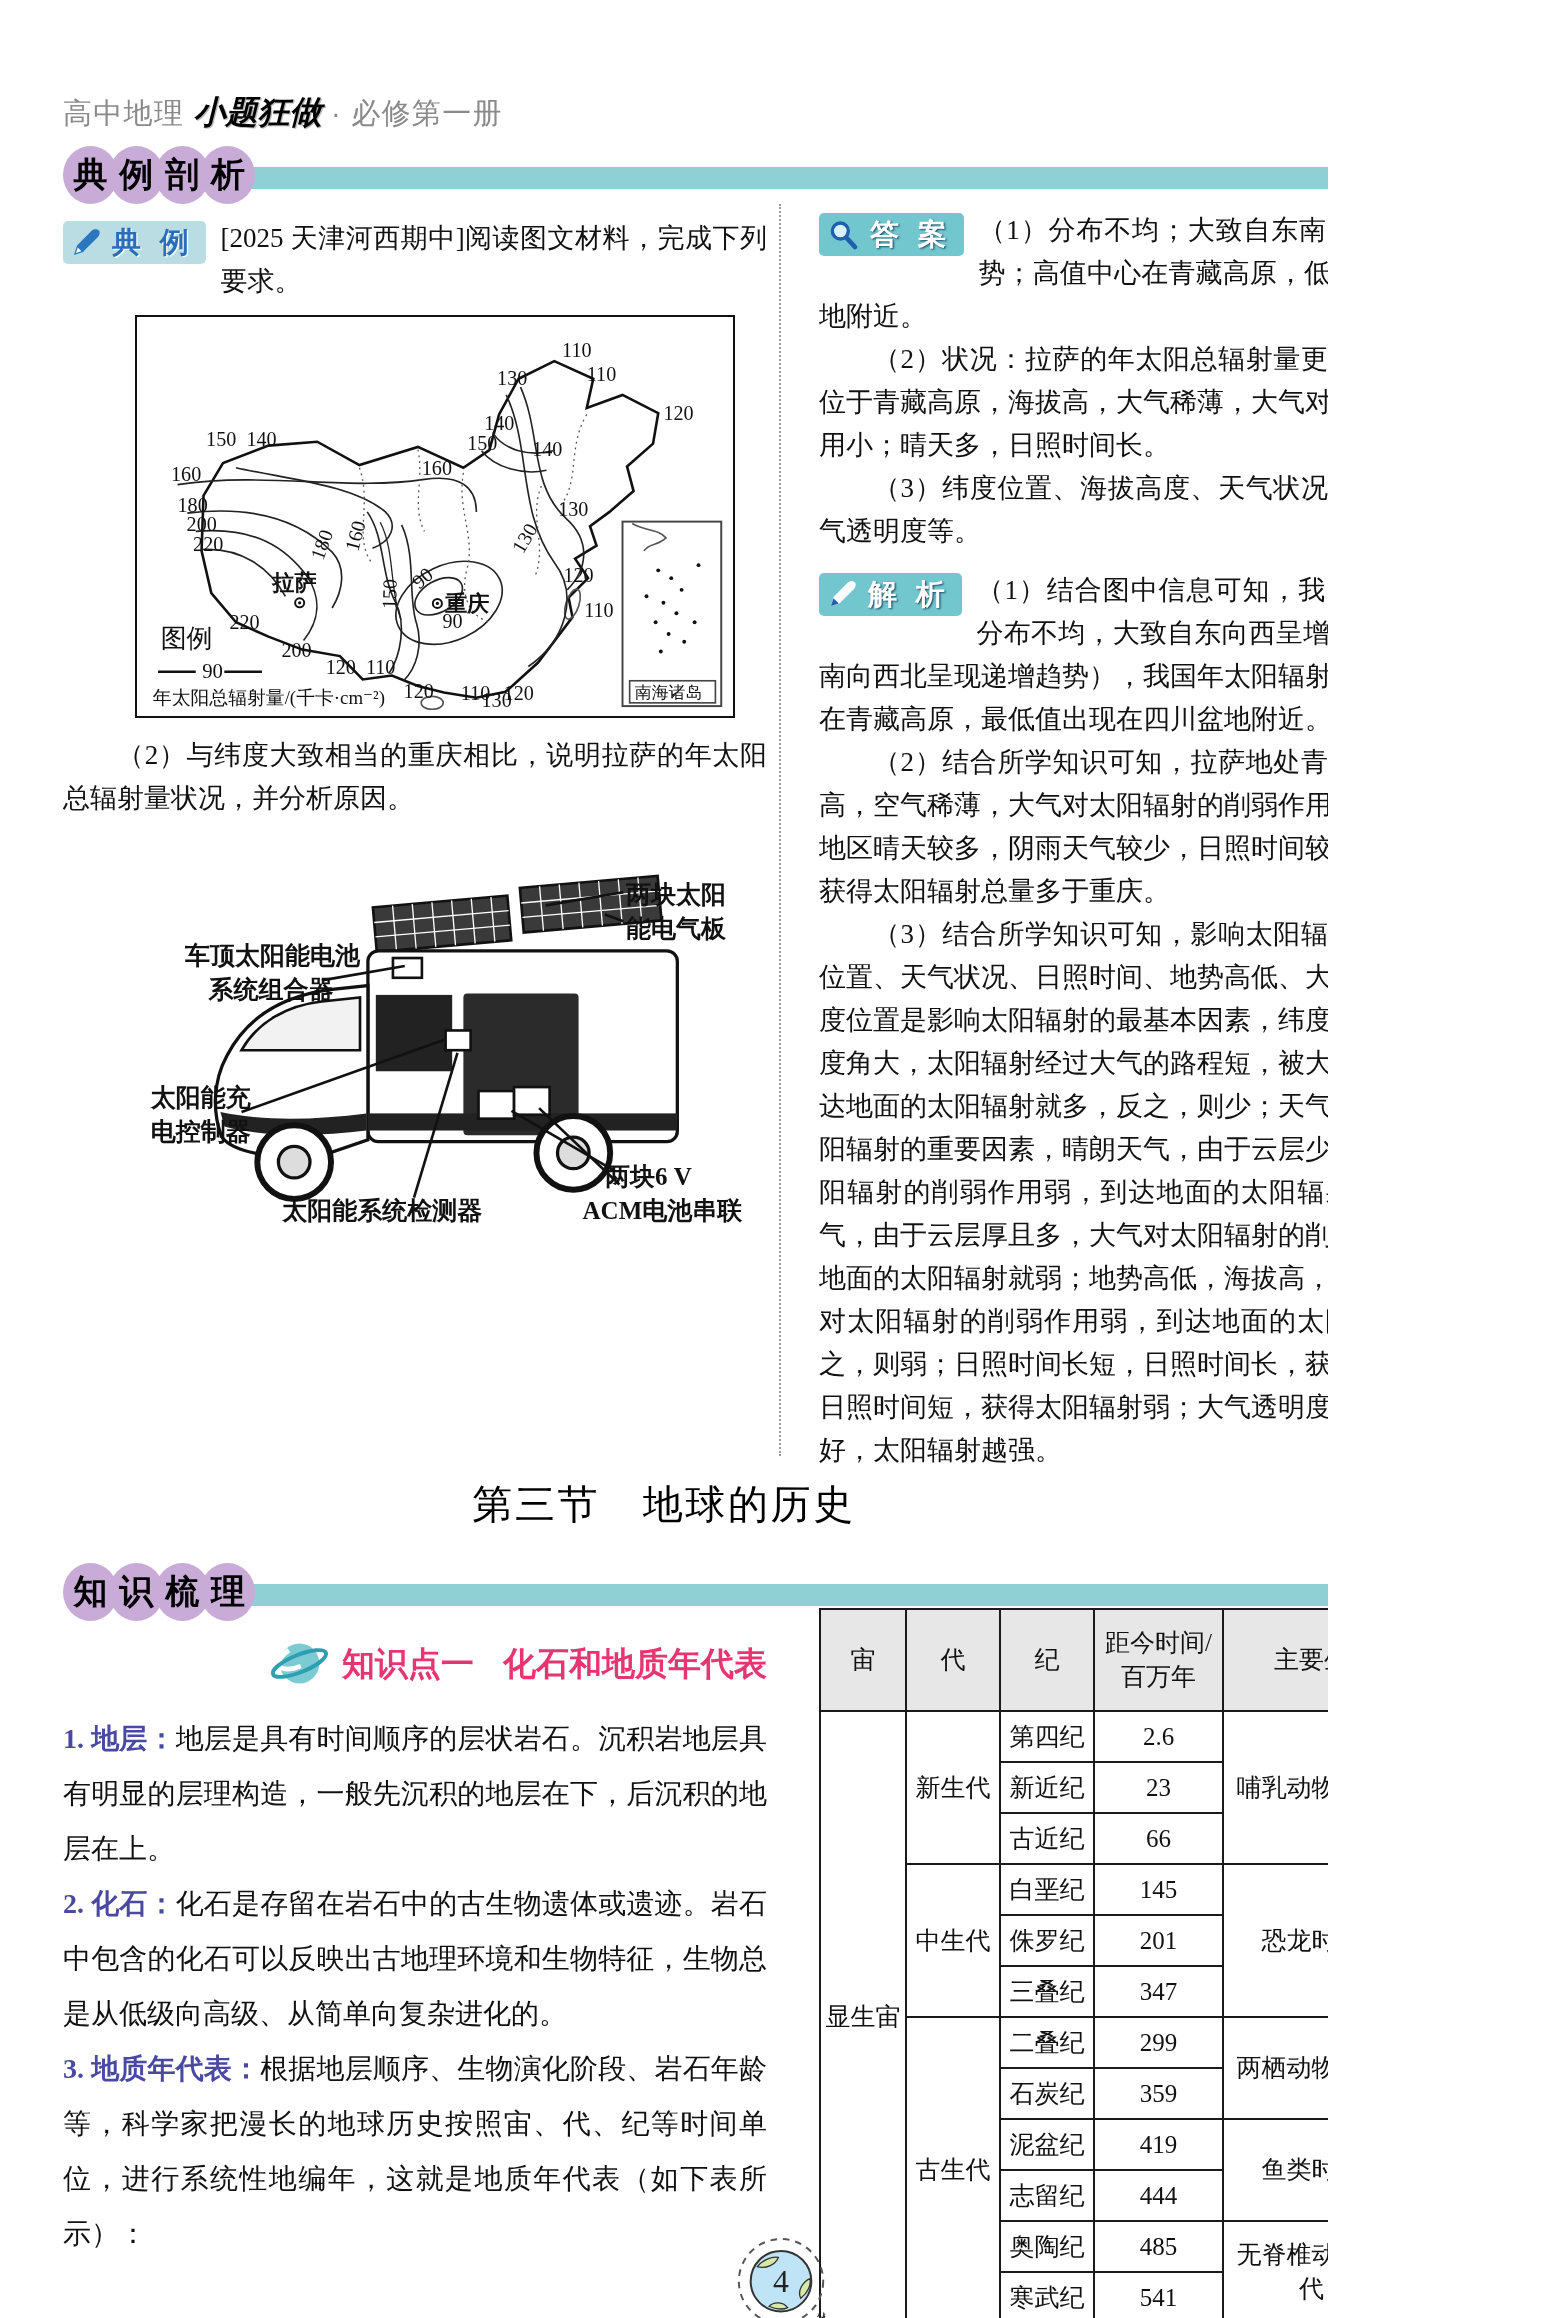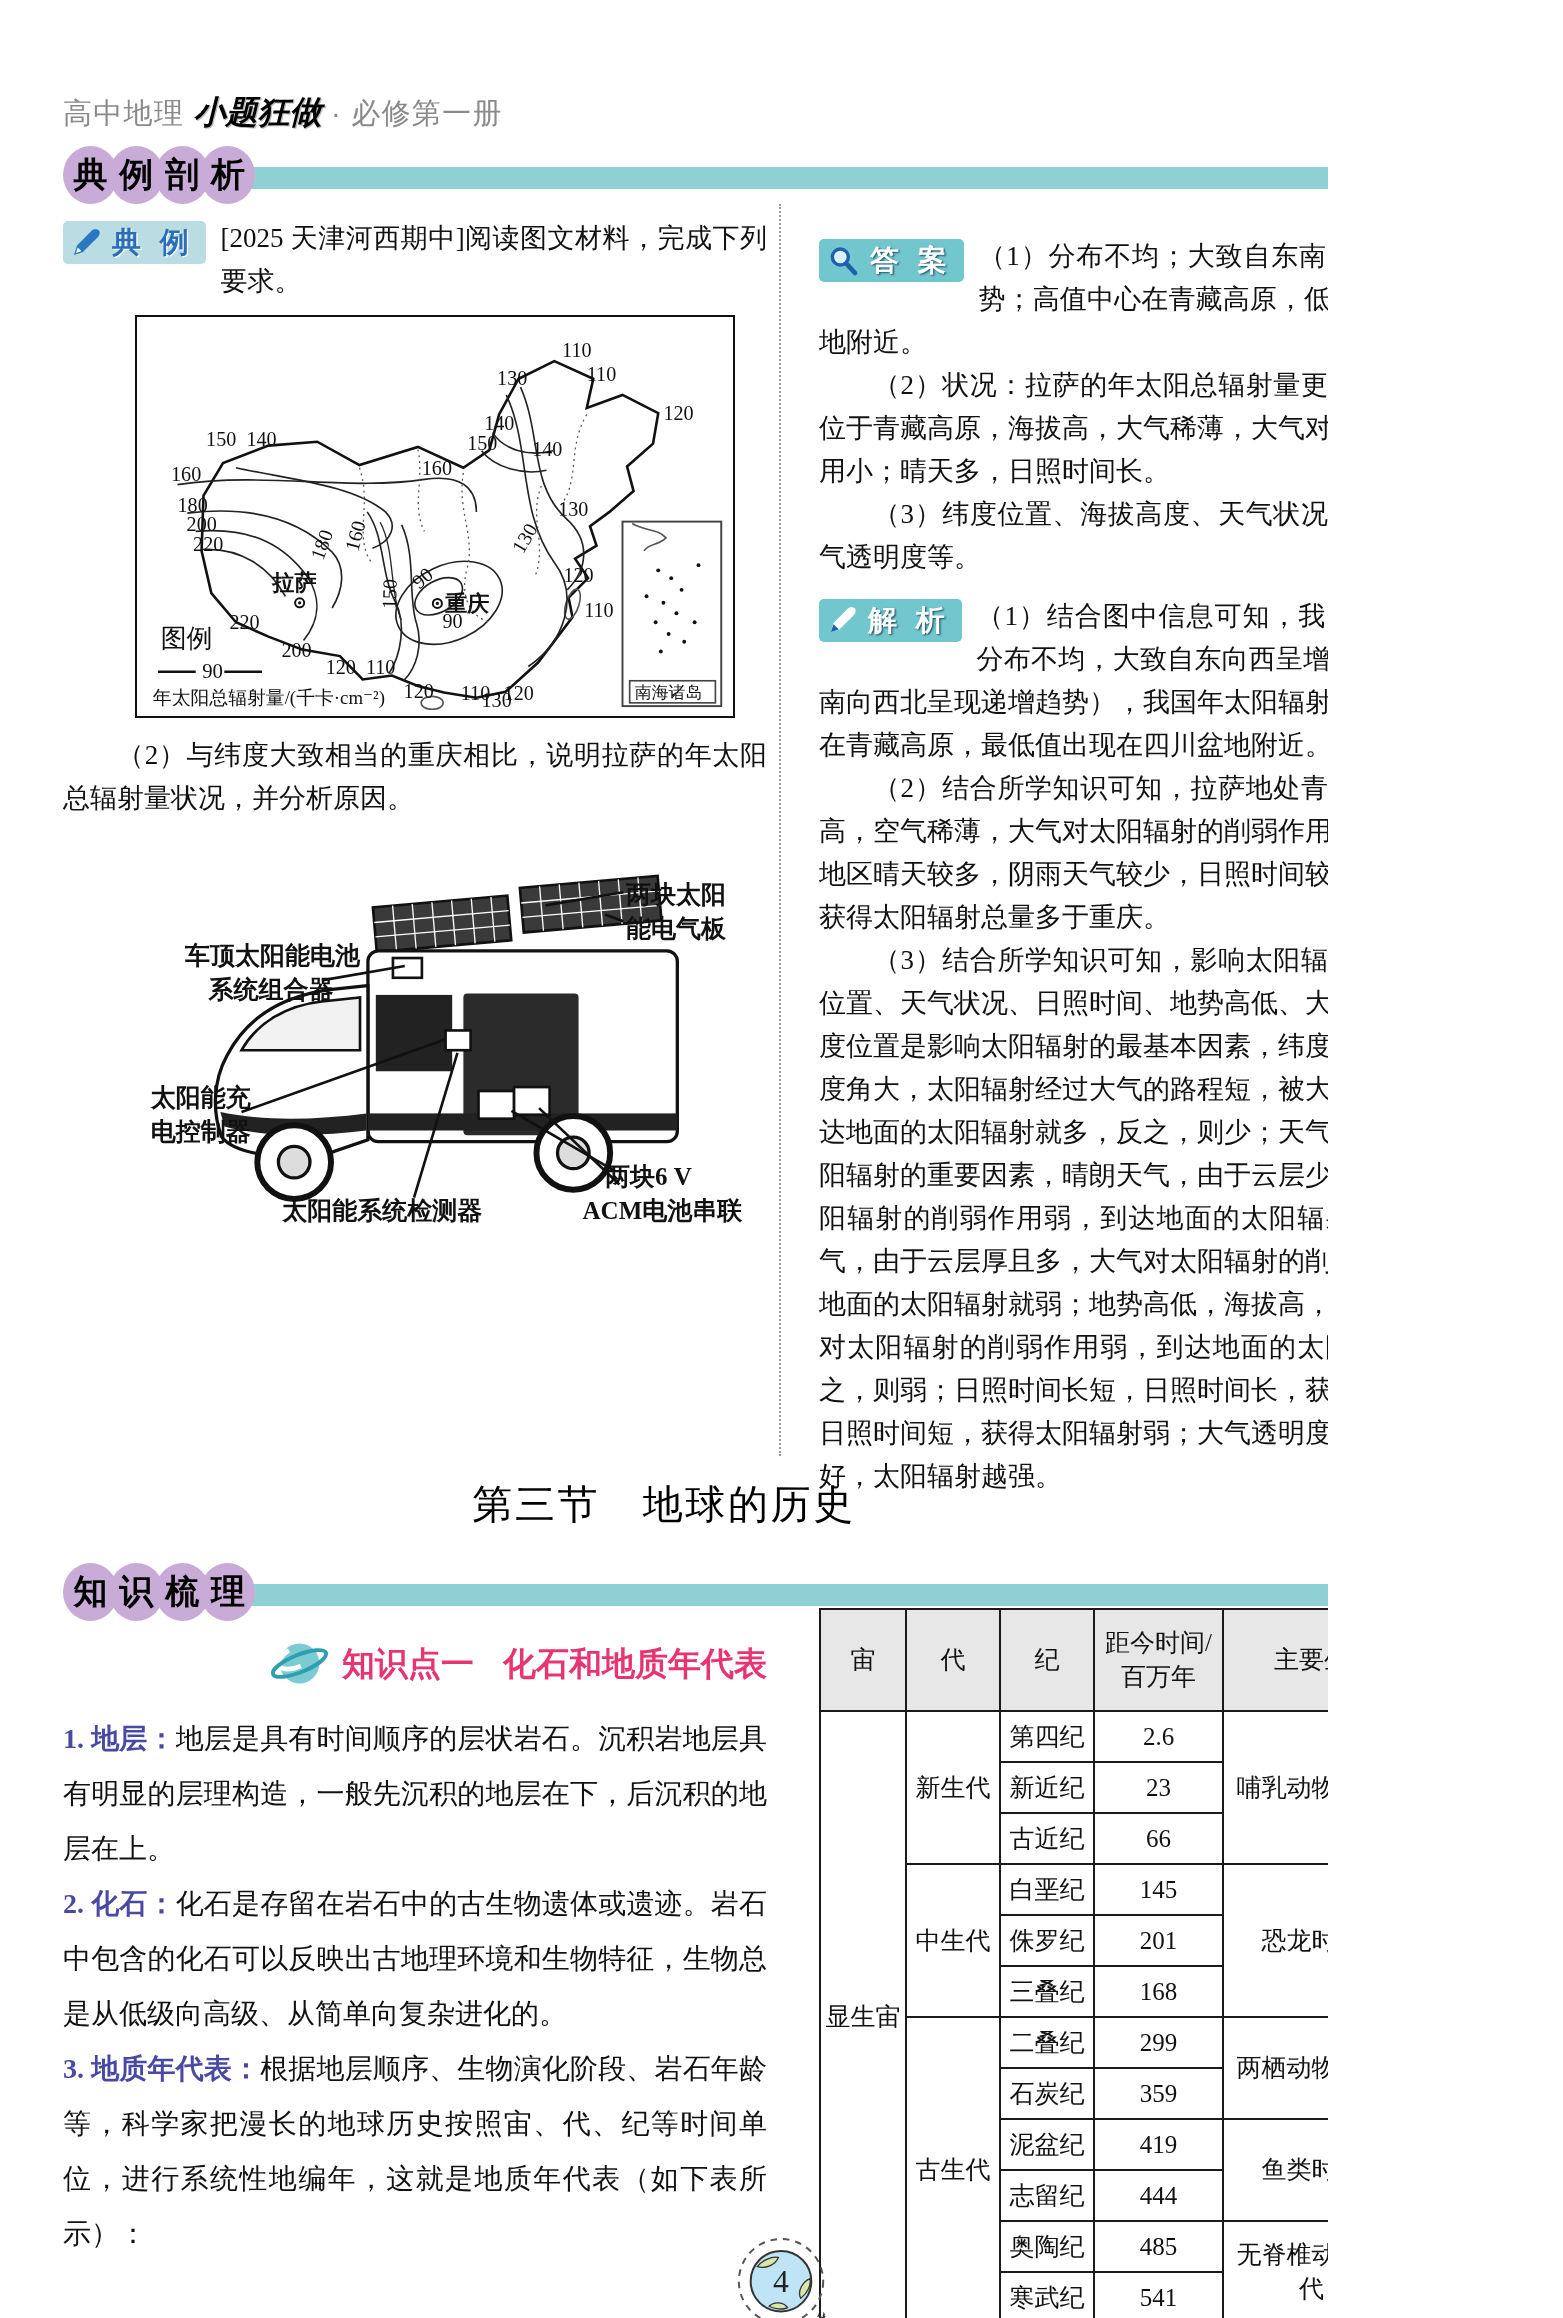--- a/index.html
+++ b/index.html
@@ -260,21 +260,21 @@
           <text x="822" y="112" font-size="38" fill="#111" font-weight="bold">两块太阳</text>
           <text x="822" y="164" font-size="38" fill="#111" font-weight="bold">能电气板</text>
           <text x="790" y="540" font-size="38" fill="#111" font-weight="bold">两块6 V</text>
           <text x="756" y="592" font-size="38" fill="#111" font-weight="bold">ACM电池串联</text>
           <text x="300" y="592" font-size="38" fill="#111" font-weight="bold">太阳能系统检测器</text>
         </svg>
     </div>
 
   </div>
 
-  <div class="col" style="left:819px;top:235px;width:702px;">
+  <div class="col" style="left:819px;top:209px;width:702px;">
 
     <p>
       <span class="badge badge-teal">
         <svg width="32" height="32" viewBox="0 0 48 48">
           <circle cx="20" cy="18" r="12" fill="#d8f0fa" stroke="#1f5fae" stroke-width="5"></circle>
           <line x1="29" y1="28" x2="42" y2="42" stroke="#1f5fae" stroke-width="7" stroke-linecap="round"></line>
         </svg>
         <span>答 案</span>
       </span><span>（1）分布不均；大致自东南向西北呈增大趋势；高值中心在青藏高原，低值中心在四川盆地附近。</span>
     </p>
@@ -370,21 +370,21 @@
             <td>145</td>
             <td rowspan="3">恐龙时代</td>
             <td rowspan="3">裸子植物时代</td>
           </tr>
           <tr>
             <td>侏罗纪</td>
             <td>201</td>
           </tr>
           <tr>
             <td>三叠纪</td>
-            <td>168</td>
+            <td>347</td>
           </tr>
           <tr>
             <td rowspan="6">古生代</td>
             <td>二叠纪</td>
             <td>299</td>
             <td rowspan="2">两栖动物时代</td>
             <td rowspan="3">蕨类植物时代</td>
           </tr>
           <tr>
             <td>石炭纪</td>

